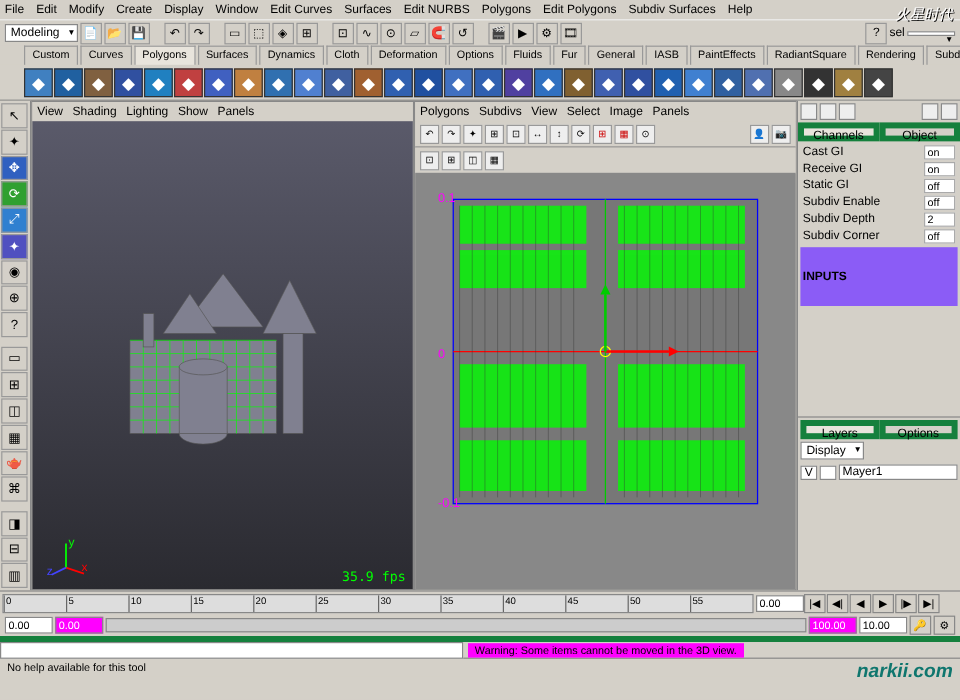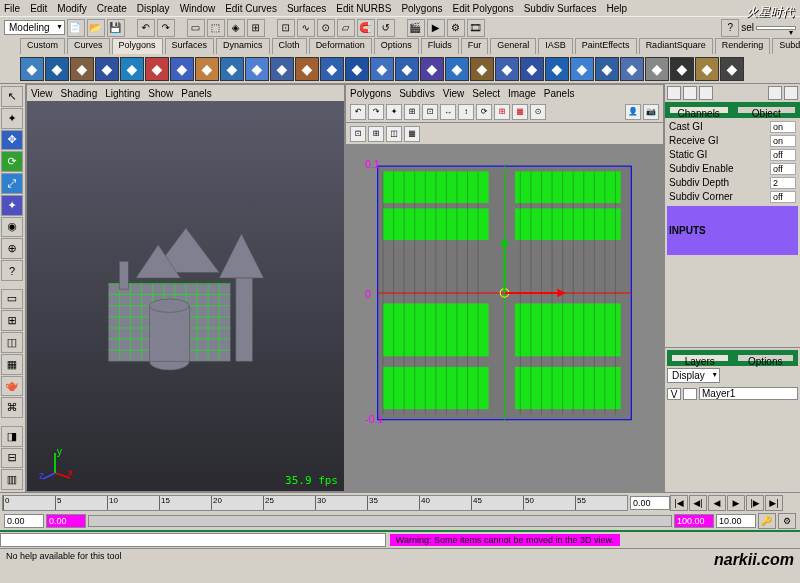--- a/index.html
+++ b/index.html
@@ -46,26 +46,26 @@
 .layer-row { display: flex; align-items: center; gap: 2px; font-size: 9px; margin-top: 2px; }
 .layer-row .box { width: 14px; height: 12px; border: 1px solid #888; background: #fff; text-align: center; }
 .timeline { height: 20px; background: #d4d0c8; border-top: 1px solid #888; display: flex; align-items: center; font-size: 9px; position: relative; }
 .tl-ruler { flex: 1; height: 16px; background: #ddd; border: 1px solid #888; position: relative; overflow: hidden; margin: 0 2px; }
 .tl-tick { position: absolute; top: 0; height: 100%; border-left: 1px solid #666; font-size: 8px; padding-left: 1px; }
 .range-bar { height: 18px; background: #d4d0c8; display: flex; align-items: center; gap: 2px; padding: 0 4px; }
 .rb-field { width: 40px; background: #fff; border: 1px solid #888; font-size: 9px; padding: 1px 2px; }
 .rb-field.hl { background: #f0f; color: #fff; }
 .rb-slider { flex: 1; height: 12px; background: #ccc; border: 1px solid #888; }
 .playbtn { width: 18px; height: 16px; border: 1px solid #888; background: #d4d0c8; font-size: 9px; display: flex; align-items: center; justify-content: center; }
-.cmdline { height: 18px; display: flex; align-items: center; background: #d4d0c8; border-top: 2px solid #15803d; }
+.cmdline { height: 18px; display: flex; align-items: center; background: #d4d0c8; border-top: 5px solid #15803d; }
 .cmdline input { flex: 1; border: 1px solid #888; background: #fff; font-size: 9px; padding: 1px 2px; }
 .warning { background: #f0f; color: #000; padding: 1px 6px; font-size: 9px; margin-left: 4px; }
 .statusbar { height: 16px; background: #d4d0c8; border-top: 1px solid #888; padding: 2px 6px; font-size: 9px; }
 .logo { position: absolute; top: 4px; right: 6px; color: #fff; font-style: italic; font-size: 12px; text-shadow: 1px 1px #000; }
-.watermark { position: absolute; bottom: 14px; right: 6px; color: #000000; font-size: 16px; font-weight: bold; font-style: italic; }
+.watermark { position: absolute; bottom: 14px; right: 6px; color: #0f766e; font-size: 16px; font-weight: bold; font-style: italic; }
 .side-icons { height: 18px; display: flex; gap: 2px; padding: 2px; }
 .side-icons .si { width: 14px; height: 14px; border: 1px solid #888; background: #eee; }
 </style>
 </head>
 <body>
 
 <div class="menubar" id="menubar">
     <span>File</span>
     <span>Edit</span>
     <span>Modify</span>

